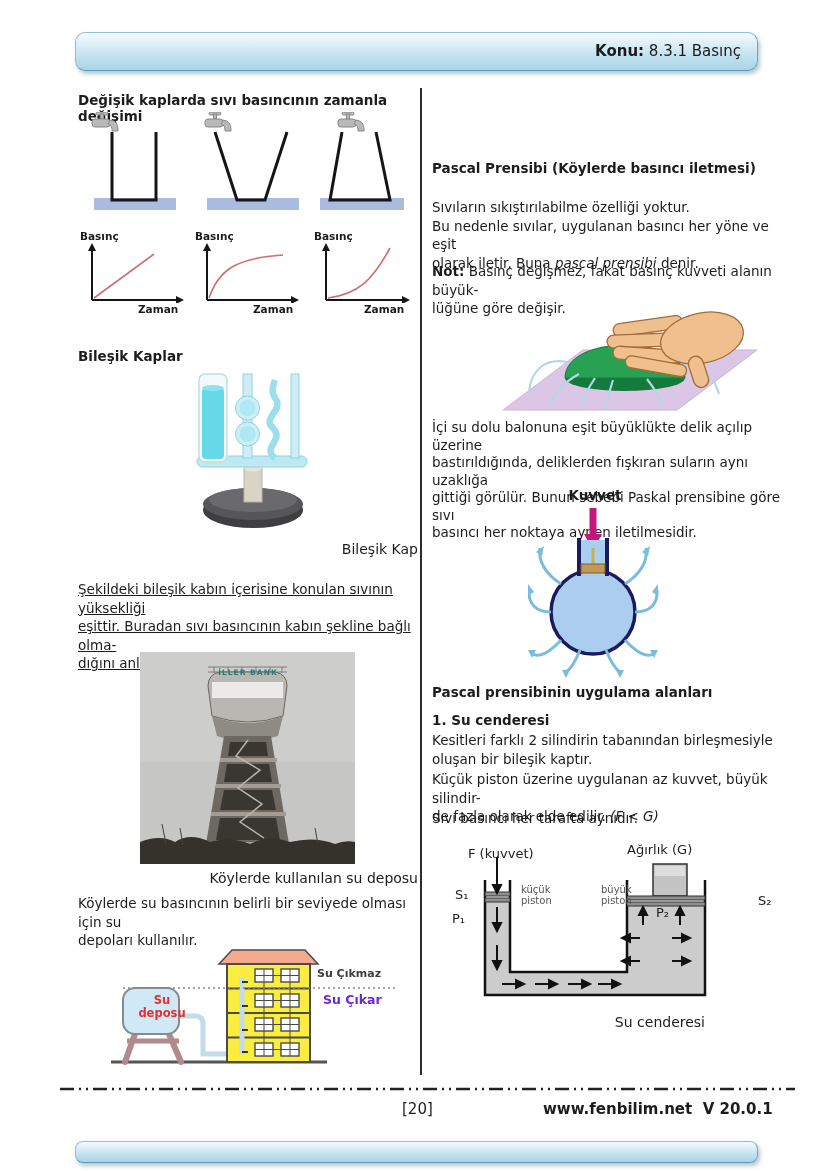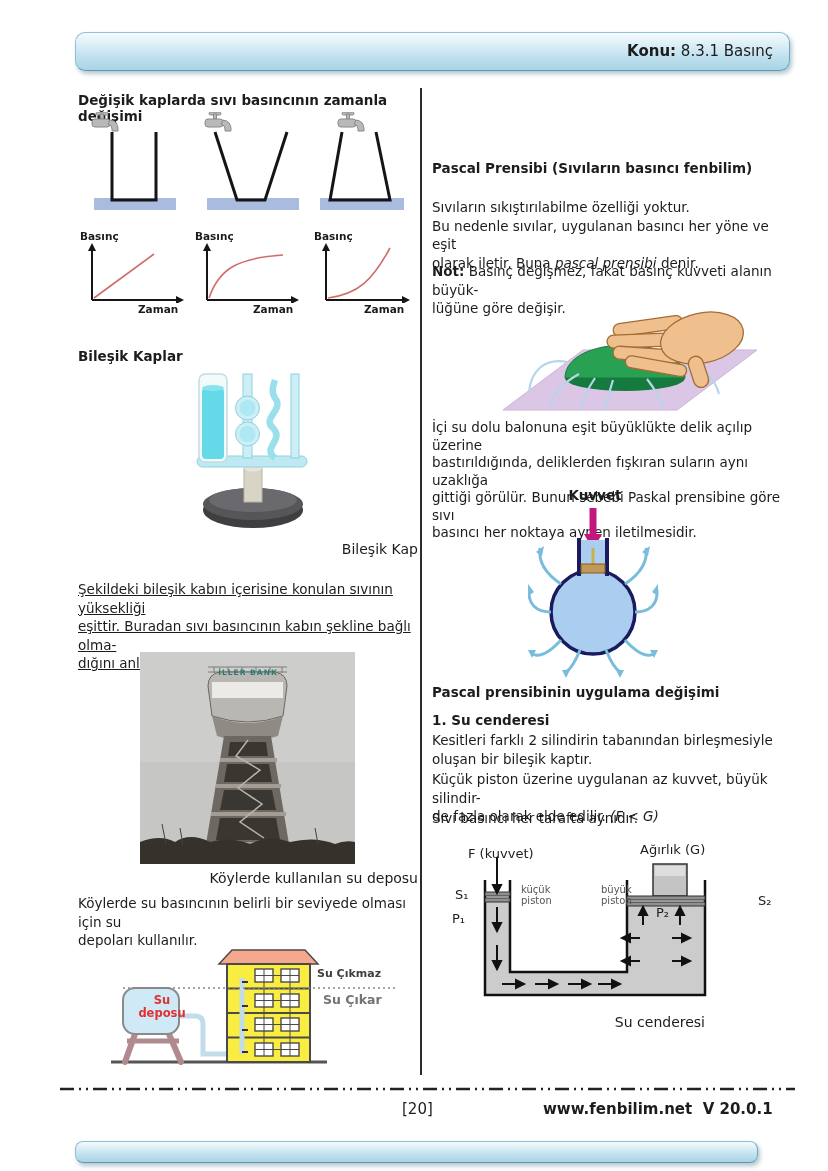--- a/index.html
+++ b/index.html
@@ -18,21 +18,21 @@
   .fig{position:absolute;}
   .diag-label{position:absolute;font-size:13px;}
   .small-gray{color:#555;font-size:10px;line-height:11px;margin-left:8px;}
   i{font-style:italic;}
 </style>
 </head>
 <body>
 
 <div class="page">
 
-  <div class="abs bar" style="left:75px;top:32px;width:681px;height:37px;padding-left:32px;">
+  <div class="abs bar" style="left:75px;top:32px;width:681px;height:37px;">
     <div class="abs" style="right:16px;top:9px;font-size:15px;">
       <b>Konu:</b><span> 8.3.1 Basınç</span>
     </div>
   </div>
 
   <div class="abs divider" style="left:420px;top:88px;height:987px;"></div>
 
   <div class="abs h" style="left:78px;top:92px;width:345px;">Değişik kaplarda sıvı basıncının zamanla değişimi</div>
 
   <div class="fig" style="left:78px;top:112px;">
@@ -219,25 +219,25 @@
         <line x1="160" y1="37.5" x2="204" y2="37.5"></line>
           <line x1="160" y1="62.5" x2="204" y2="62.5"></line>
         <line x1="160" y1="86.5" x2="204" y2="86.5"></line>
           <line x1="160" y1="111.5" x2="204" y2="111.5"></line>
       </g>
       <line x1="28" y1="50" x2="300" y2="50" stroke="#888" stroke-width="1.5" stroke-dasharray="2 3"></line>
     </svg>
     <span class="abs ml" style="left:28px;top:56px;width:78px;text-align:center;color:#e03030;font-weight:bold;font-size:11.5px;line-height:13px;">Su
 deposu</span>
     <span class="abs" style="left:222px;top:29px;font-size:11px;font-weight:bold;color:#3f3f3f;">Su Çıkmaz</span>
-    <span class="abs" style="left:228px;top:54px;font-size:12.5px;font-weight:bold;color:#737373;">Su Çıkar</span>
-  </div>
-
-
-  <div class="abs h" style="left:432px;top:160px;width:362px;">Pascal Prensibi (Sıvıların basıncı fenbilim)</div>
+    <span class="abs" style="left:228px;top:54px;font-size:12.5px;font-weight:bold;color:#6d28d9;">Su Çıkar</span>
+  </div>
+
+
+  <div class="abs h" style="left:432px;top:160px;width:362px;">Pascal Prensibi (Köylerde basıncı iletmesi)</div>
 
   <div class="abs p" style="left:432px;top:198px;width:362px;">
     <div>Sıvıların sıkıştırılabilme özelliği yoktur.</div>
     <div>Bu nedenle sıvılar, uygulanan basıncı her yöne ve eşit</div>
     <div><span>olarak iletir. Buna </span><i>pascal prensibi</i><span> denir.</span></div>
   </div>
 
   <div class="abs p" style="left:432px;top:262px;width:362px;">
     <div><b>Not:</b><span> Basınç değişmez, fakat basınç kuvveti alanın büyük-</span></div>
     <div>lüğüne göre değişir.</div>
@@ -300,21 +300,21 @@
         <polygon points="0,150 8,150 4,158"></polygon>
           <polygon points="34,170 42,170 38,178"></polygon>
         <polygon points="88,170 96,170 92,178"></polygon>
           <polygon points="122,150 130,150 126,158"></polygon>
         <polygon points="130,84 124,92 130,96"></polygon>
           <polygon points="114,52 122,46 120,56"></polygon>
       </g>
     </svg>
   </div>
 
-  <div class="abs h" style="left:432px;top:684px;width:362px;">Pascal prensibinin uygulama değişimi</div>
+  <div class="abs h" style="left:432px;top:684px;width:362px;">Pascal prensibinin uygulama alanları</div>
   <div class="abs h" style="left:432px;top:712px;width:362px;">1. Su cenderesi</div>
   <div class="abs p ml" style="left:432px;top:731px;width:366px;">Kesitleri farklı 2 silindirin tabanından birleşmesiyle
 oluşan bir bileşik kaptır.</div>
   <div class="abs p" style="left:432px;top:770px;width:366px;">
     <div>Küçük piston üzerine uygulanan az kuvvet, büyük silindir-</div>
     <div><span>de fazla olarak elde edilir. </span><i>(F &lt; G)</i></div>
   </div>
   <div class="abs p" style="left:432px;top:809px;width:366px;">Sıvı basıncı her tarafta aynıdır.</div>
 
   <div class="fig" style="left:450px;top:845px;width:350px;height:162px;">
@@ -353,21 +353,21 @@
           <polygon points="180,89 180,97 172,93"></polygon>
         <line x1="190" y1="116" x2="178" y2="116"></line>
           <polygon points="180,112 180,120 172,116"></polygon>
         <line x1="222" y1="93" x2="234" y2="93"></line>
           <polygon points="232,89 232,97 240,93"></polygon>
         <line x1="222" y1="116" x2="234" y2="116"></line>
           <polygon points="232,112 232,120 240,116"></polygon>
       </g>
     </svg>
     <span class="diag-label" style="left:18px;top:1px;">F (kuvvet)</span>
-    <span class="diag-label" style="left:190px;top:-3px;">Ağırlık (G)</span>
+    <span class="diag-label" style="left:177px;top:-3px;">Ağırlık (G)</span>
     <span class="diag-label" style="left:5px;top:42px;">S₁</span>
     <span class="diag-label ml small-gray" style="left:63px;top:39px;">küçük
 piston</span>
     <span class="diag-label ml small-gray" style="left:143px;top:39px;">büyük
 piston</span>
     <span class="diag-label" style="left:2px;top:66px;">P₁</span>
     <span class="diag-label" style="left:206px;top:60px;">P₂</span>
     <span class="diag-label" style="left:308px;top:48px;">S₂</span>
   </div>
   <div class="abs cap" style="left:505px;top:1014px;width:200px;">Su cenderesi</div>

